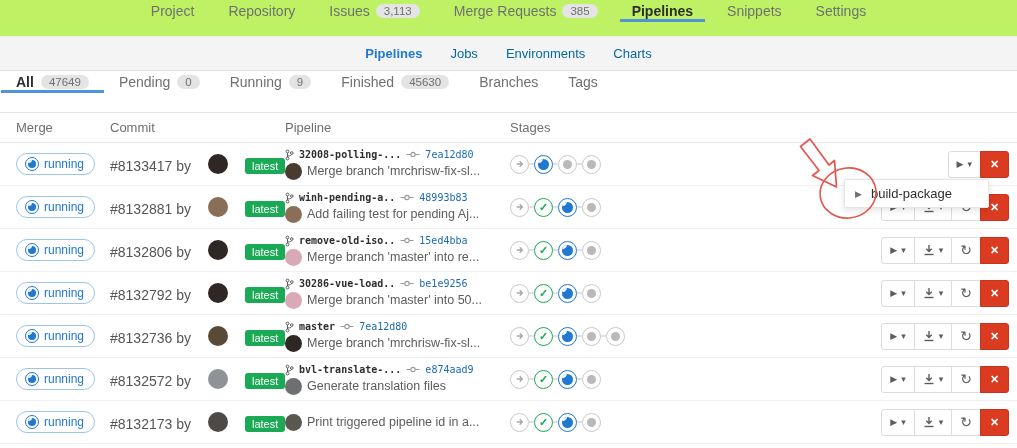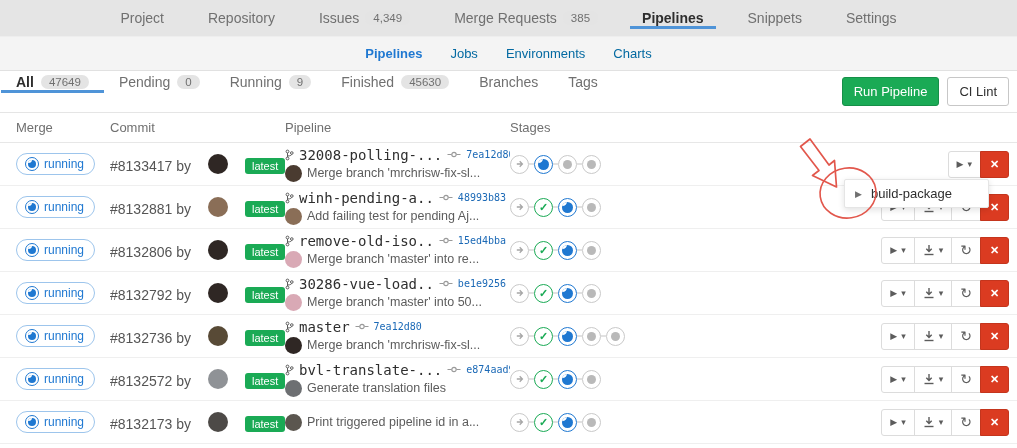--- a/index.html
+++ b/index.html
@@ -4,22 +4,22 @@
 <style>
   :root{
     --blue:#1f78d1; --underline:#4f94d8; --green:#1aaa55; --red:#db3b21;
     --link:#1b69b6; --annotation:#e2574c;
   }
   *{box-sizing:border-box;margin:0;padding:0}
   body{font-family:"Liberation Sans",sans-serif;background:#fff;color:#2e2e2e}
   .page{position:relative;width:1017px;height:448px;overflow:hidden;background:#fff}
 
   
-  .top-nav{height:37px;background:#e5e5e5;border-bottom:1px solid #eee;
-    display:flex;justify-content:center;align-items:center;gap:20px}
+  .top-nav{height:37px;background:#bef264;border-bottom:1px solid #eee;
+    display:flex;justify-content:center;align-items:flex-start;gap:10px}
   .top-nav-item{display:flex;align-items:center;gap:6px;padding:0 12px;font-size:14px;
     color:#707070;border-bottom:3px solid transparent;padding-top:3px;cursor:pointer}
   .top-nav-item.active{color:#2e2e2e;font-weight:bold;border-bottom-color:var(--underline)}
   .pill{background:#e4e4e4;color:#707070;border-radius:9px;padding:1px 8px;font-size:11.5px;font-weight:normal}
 
   
   .sub-nav{height:34px;background:#f4f4f4;border-bottom:1px solid #e1e1e1;
     display:flex;justify-content:center;align-items:center;gap:28px}
   .sub-nav-item{font-size:13px;color:#0369a1;cursor:pointer}
   .sub-nav-item.active{color:var(--blue);font-weight:bold}
@@ -51,21 +51,21 @@
   .pipeline-cell{display:flex;align-items:flex-end;gap:17px;font-size:14px;color:#555;white-space:nowrap}
   .pid{color:#555;text-decoration:none;cursor:pointer}
   .avatar{border-radius:50%;display:inline-block;flex:none;cursor:pointer}
   .av20{width:20px;height:20px}
   .av17{width:17px;height:17px}
   .latest-badge{background:var(--green);color:#fff;font-size:11px;border-radius:3px;padding:2px 7px}
 
   .commit-cell{overflow:hidden}
   .commit-top,.commit-bottom{display:flex;align-items:center;gap:5px;white-space:nowrap;overflow:hidden}
   .commit-top{margin-bottom:2px}
-  .branch{font-family:"DejaVu Sans Mono",monospace;font-size:14px;font-weight:normal;color:#2e2e2e;
+  .branch{font-family:"DejaVu Sans Mono",monospace;font-size:10px;font-weight:bold;color:#2e2e2e;
     text-decoration:none;cursor:pointer}
   .sha{font-family:"DejaVu Sans Mono",monospace;font-size:10px;color:var(--link);text-decoration:none;cursor:pointer}
   .msg{font-size:12.5px;color:#5c5c5c;text-decoration:none;cursor:pointer;overflow:hidden;text-overflow:ellipsis}
   .icon-svg{flex:none;display:inline-flex}
 
   .stages-cell{display:flex;align-items:center}
   .stage{width:19px;height:19px;border:1px solid #c9c9c9;border-radius:50%;background:#fff;flex:none;
     display:inline-flex;align-items:center;justify-content:center;cursor:pointer}
   .stage.success{border-color:var(--green);color:var(--green);font-size:11px;font-weight:bold}
   .stage.running{border-color:var(--blue)}
@@ -101,21 +101,21 @@
 
   <nav class="top-nav">
     <div class="top-nav-item">
         <span>Project</span>
       </div>
     <div class="top-nav-item">
         <span>Repository</span>
       </div>
     <div class="top-nav-item">
         <span>Issues</span>
-        <span class="pill">4,349</span>
+        <span class="pill">3,113</span>
       </div>
     <div class="top-nav-item">
         <span>Merge Requests</span>
         <span class="pill">385</span>
       </div>
     <div class="top-nav-item active">
         <span>Pipelines</span>
       </div>
     <div class="top-nav-item">
         <span>Snippets</span>
@@ -149,24 +149,20 @@
       <div class="tab">
           <span>Finished</span>
           <span class="pill">45630</span>
         </div>
       <div class="tab">
           <span>Branches</span>
         </div>
       <div class="tab">
           <span>Tags</span>
         </div>
-    </div>
-    <div class="filter-actions">
-      <button class="btn btn-green">Run Pipeline</button>
-      <button class="btn btn-plain">CI Lint</button>
     </div>
   </div>
 
   <div class="thead">
     <div>Merge</div>
     <div>Commit</div>
     <div>Pipeline</div>
     <div>Stages</div>
     <div></div>
   </div>

